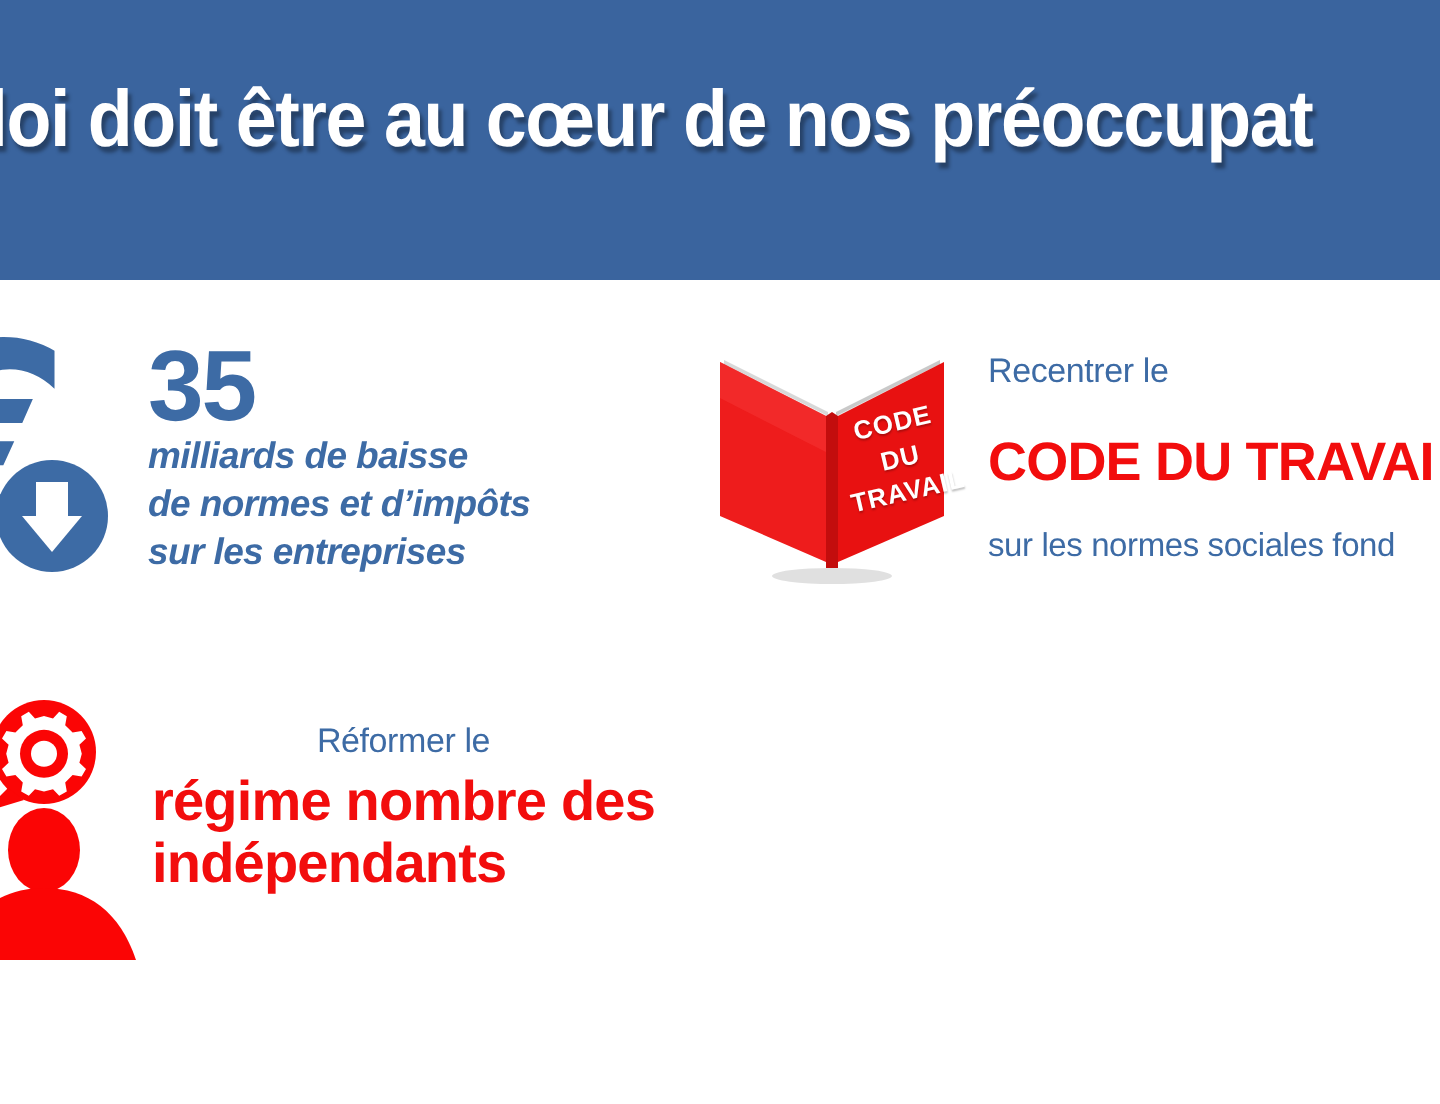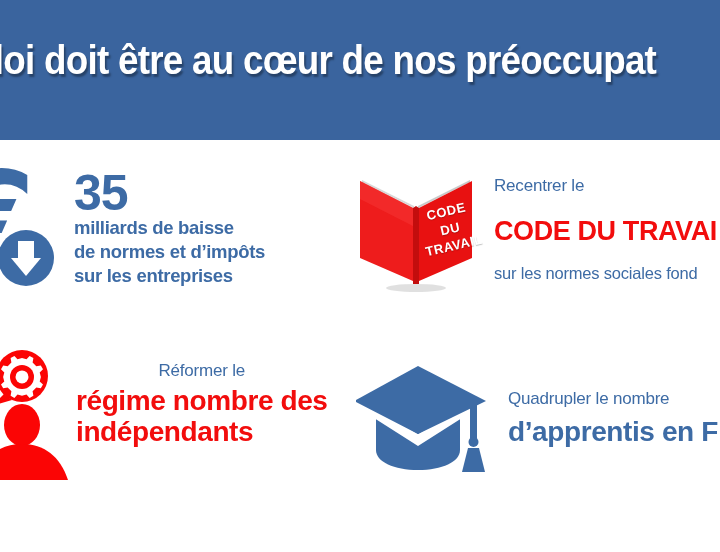--- a/index.html
+++ b/index.html
@@ -81,20 +81,21 @@
     color: #3d6ba5;
     line-height: 0.92;
     letter-spacing: -1px;
   }
   .sub-blue {
     font-size: 18.5px;
     font-weight: bold;
     color: #3d6ba5;
     line-height: 1.28;
     letter-spacing: -0.3px;
+    font-style: italic;
   }
   .emph-red {
     font-size: 26px;
     font-weight: bold;
     color: #f20d0d;
     line-height: 1.12;
     letter-spacing: -0.4px;
   }
   .emph-blue {
     font-size: 26px;
@@ -280,38 +281,14 @@
         </svg>
       </div>
     </div>
     <div class="text-wrap">
       <div class="lead" style="margin-bottom:4px;text-align:center;">Réformer le</div>
       <div class="emph-red" style="font-size:28px;">régime nombre des</div>
       <div class="emph-red" style="font-size:28px; margin-bottom:19px;">indépendants</div>
     </div>
   </div>
 
-  <div class="block block-4">
-    <div class="icon-wrap">
-      <div class="cap-icon">
-        <svg width="134" height="112" viewBox="0 0 134 112">
-
-          <path d="M20 52 L20 88 C20 100 38 108 62 108 C86 108 104 100 104 88 L104 52 Z" fill="#3d6ba5"></path>
-
-          <path d="M18 46 L62 72 L106 46 L106 56 L62 84 L18 56 Z" fill="#ffffff"></path>
-
-          <path d="M62 4 L130 39 L62 72 L -2 39 Z" fill="#3d6ba5"></path>
-
-          <rect x="114" y="39" width="7" height="38" fill="#3d6ba5"></rect>
-
-          <circle cx="117.5" cy="80" r="5" fill="#3d6ba5"></circle>
-
-          <path d="M112 86 L123 86 L129 110 L106 110 Z" fill="#3d6ba5"></path>
-        </svg>
-      </div>
-    </div>
-    <div class="text-wrap">
-      <div class="lead" style="margin-bottom:7px;">Quadrupler le nombre</div>
-      <div class="emph-blue" style="font-size:28px;">d’apprentis en F</div>
-    </div>
-  </div>
 
 </div>
 
 </body></html>

